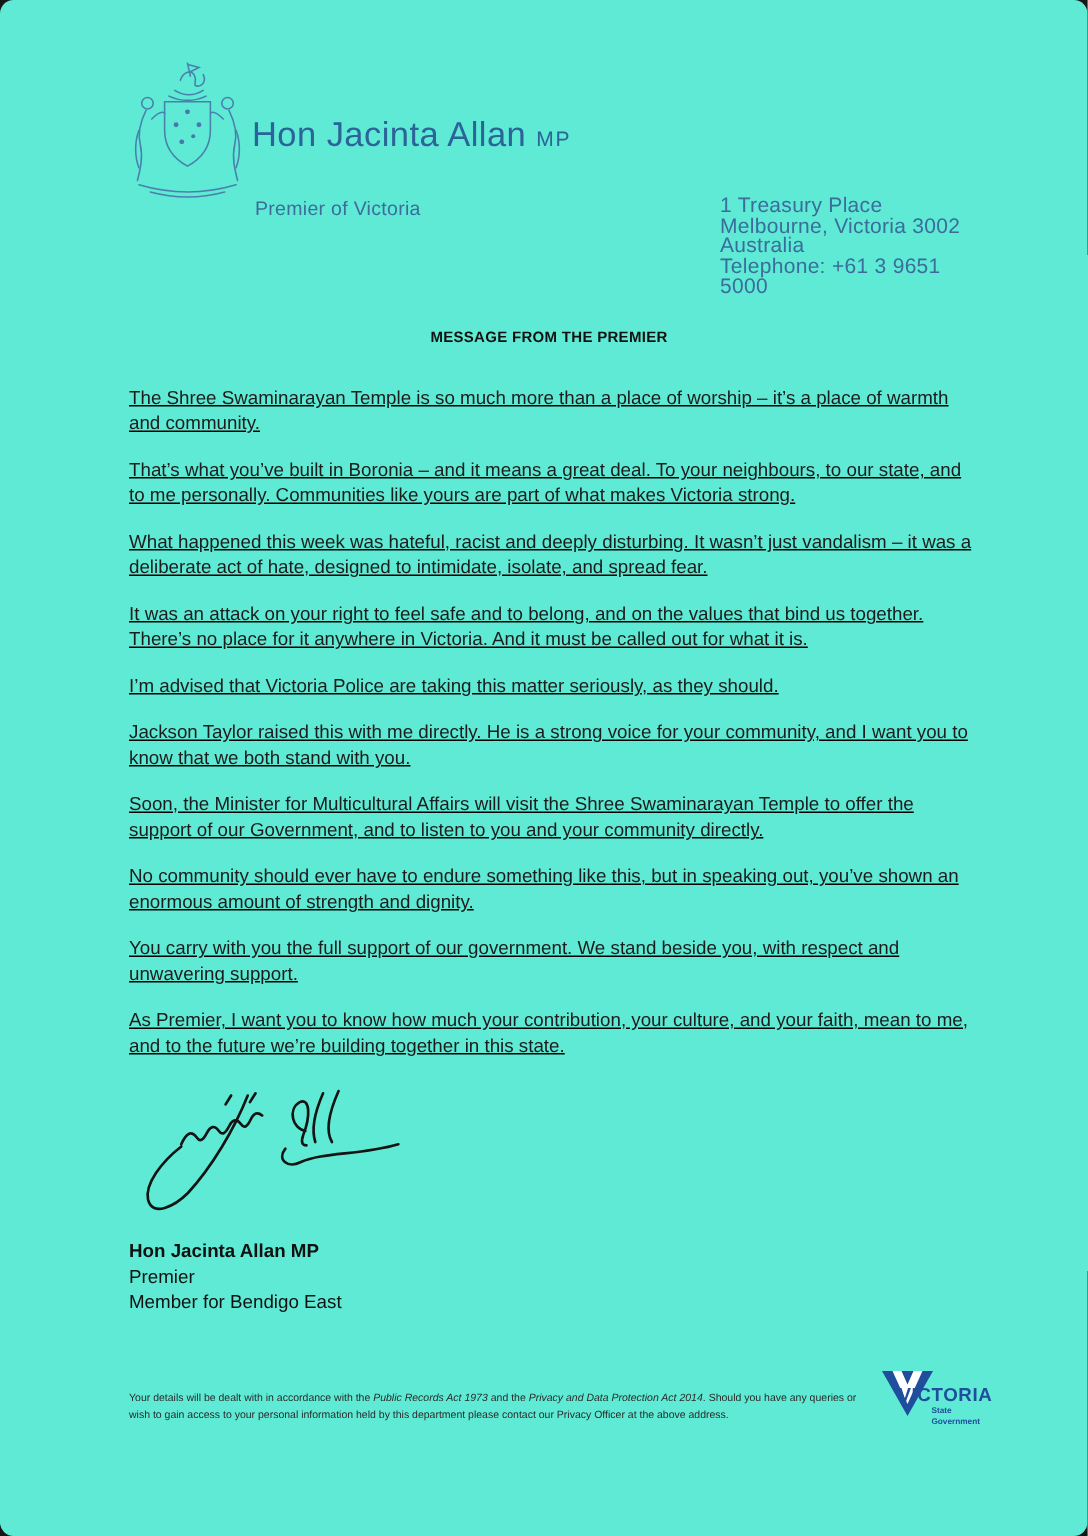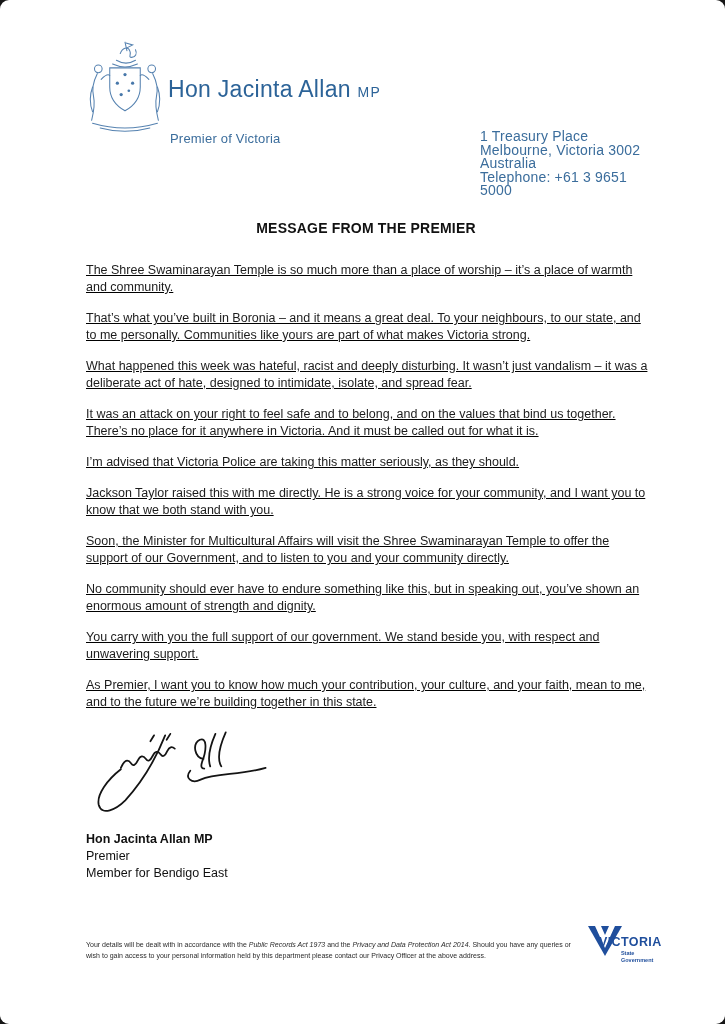--- a/index.html
+++ b/index.html
@@ -5,21 +5,21 @@
   html,body { margin:0; padding:0; }
   body {
     width:725px; height:1024px;
     background:#161616;
     font-family:"Liberation Sans", sans-serif;
     overflow:hidden;
   }
   .page {
     position:relative;
     width:725px; height:1024px;
-    background:#ffffff;
+    background:#5eead4;
     border-radius:9px;
     overflow:hidden;
     box-sizing:border-box;
     padding:38px 79px 0 86px;
   }
 
   
   .letterhead { position:relative; height:150px; }
   .crest { position:absolute; left:-2px; top:0; }
   .premier-name {
@@ -31,37 +31,37 @@
     position:absolute; left:84px; top:93px;
     font-size:13px; color:#3b6d9c; letter-spacing:0.2px;
   }
   .address {
     position:absolute; left:394px; top:92px;
     font-size:14px; line-height:13.5px; color:#3b6d9c; letter-spacing:0.2px;
   }
 
   
   .title {
-    text-align:center; font-weight:bold; font-size:14px; color:#111;
+    text-align:center; font-weight:bold; font-size:10px; color:#111;
     margin-top:32px; letter-spacing:0.2px;
   }
   .body-text { margin-top:26px;text-decoration:underline; }
   p.para {
     font-size:12.5px; line-height:17px; color:#1c1c1c;
     margin:0 0 14px 0; width:565px;
   }
 
   
   .signature svg { display:block; margin-left:-8px; }
   .signoff { margin-top:10px; font-size:12.5px; line-height:17px; color:#111; }
   .signoff .name { font-weight:bold; }
 
   
   .footer {
-    position:absolute; left:86px; right:48px; bottom:44px;
+    position:absolute; left:86px; right:48px; bottom:56px;
     display:flex; justify-content:space-between; align-items:flex-start;gap:13px;
   }
   .privacy {
     font-size:7px; line-height:10.5px; color:#2b2b2b; width:492px;
     padding-top:10px;
   }
   .privacy i { font-style:italic; }
   .vic-logo { position:relative; width:92px; height:56px; margin-top:-6px; }
   .vic-logo .tri { position:absolute; left:0; top:0; }
   .vic-logo .wordmark {

